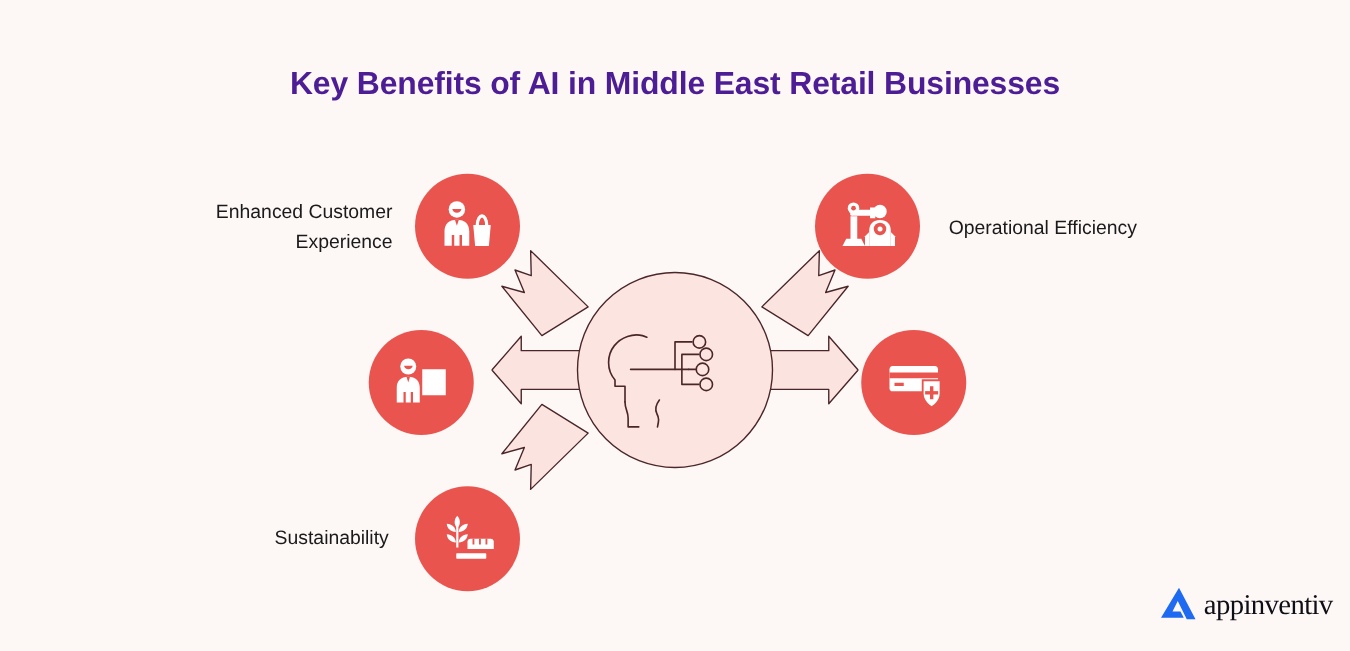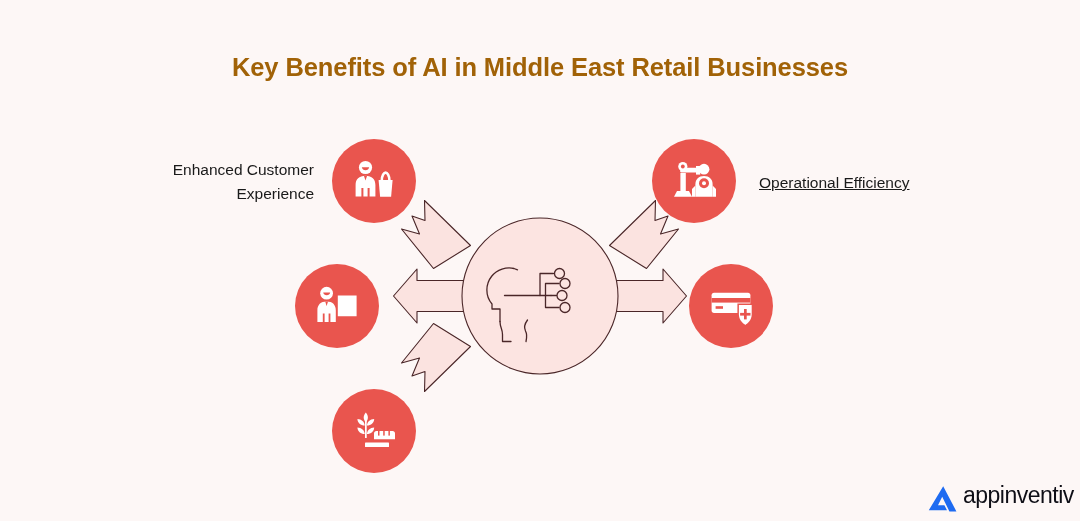--- a/index.html
+++ b/index.html
@@ -23,21 +23,21 @@
 
   
   .title {
     position: absolute;
     top: 52px;
     left: 0;
     width: 1080px;
     text-align: center;
     font-size: 25.5px;
     font-weight: bold;
-    color: #a16207;
+    color: #4c1d95;
     letter-spacing: -0.1px;
     line-height: 1.2;
   }
 
   
   .hub {
     position: absolute;
     left: 393px;
     top: 196px;
     width: 294px;
@@ -68,36 +68,37 @@
     font-size: 15.5px;
     color: #1A1A1A;
     line-height: 1.55;
     white-space: pre-line;
   }
   .label.right-align {
     text-align: right;
   }
   .label.left-align {
     text-align: left;
-    text-decoration: underline;
   }
 
   .label-ece { left: 40px;  top: 158px; width: 274px; }
   .label-idm { left: 40px;  top: 283px; width: 234px; }
   .label-sus { left: 40px;  top: 419px; width: 271px; }
   .label-oe  { left: 759px; top: 171px; width: 280px; }
   .label-fp  { left: 796px; top: 295px; width: 260px; }
 
   
   .logo {
     position: absolute;
     left: 927px;
-    top: 484px;
+    top: 468px;
     display: flex;
+    align-items: center;
     gap: 5px;
+    font-family: Liberation Serif, serif;
   }
   .logo-mark { display: block; }
   .logo-text {
     font-size: 23px;
     color: #0E0E16;
     letter-spacing: -0.5px;
     line-height: 1;
     font-weight: normal;
   }
 </style>
@@ -278,20 +279,21 @@
                  C 23.0 24.0 24.0 23.0 25.4 23.0 Z"></path>
 
         <rect x="27.0" y="23.0" width="1.5" height="4.6" fill="#E9554E"></rect>
         <rect x="32.2" y="23.0" width="1.5" height="4.6" fill="#E9554E"></rect>
         <rect x="37.4" y="23.0" width="1.5" height="4.6" fill="#E9554E"></rect>
 
         <rect x="14.0" y="34.6" width="24.0" height="4.4" rx="0.6"></rect>
       </g>
     </svg>
   </div>
+  <div class="label label-sus right-align">Sustainability</div>
 
   <div class="logo">
     <svg class="logo-mark" width="31" height="30" viewBox="0 0 31 30" xmlns="http://www.w3.org/2000/svg">
       <path d="M 16.2 2.2 L 29.4 27.4 L 22.4 27.4 L 15.2 12.8
                L 11.0 21.2 L 17.4 21.2 L 20.0 26.2 L 1.8 26.2 Z" fill="#1E6BF1"></path>
     </svg>
     <span class="logo-text">appinventiv</span>
   </div>
 
 </div>

